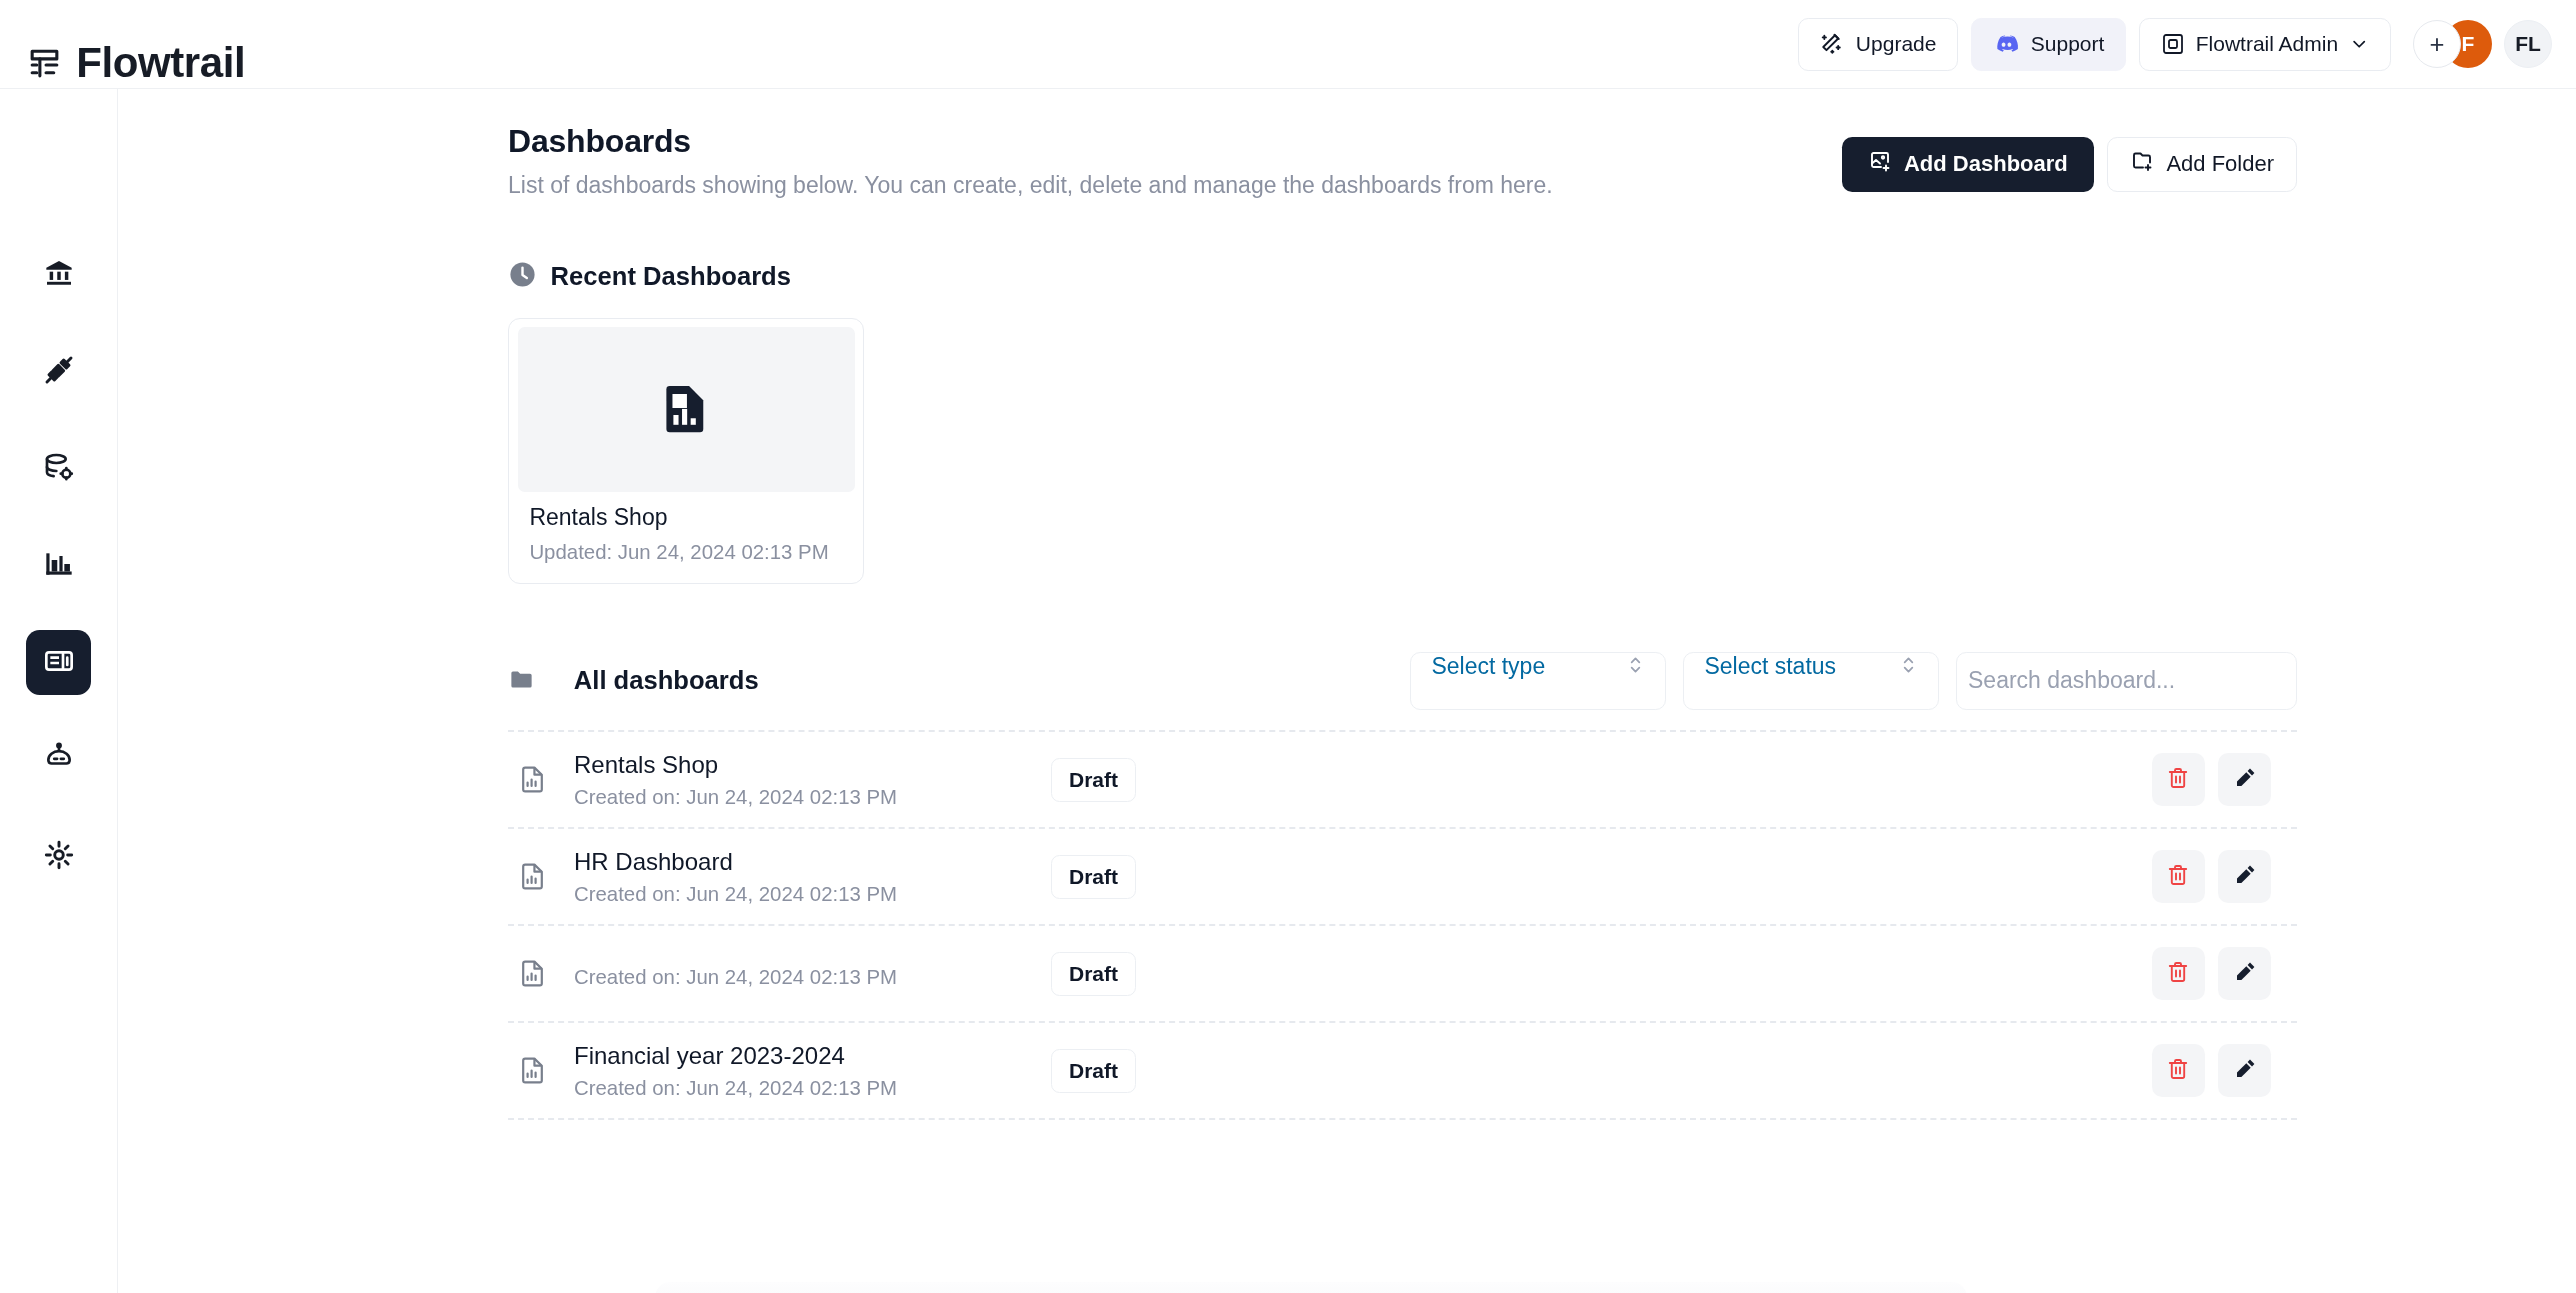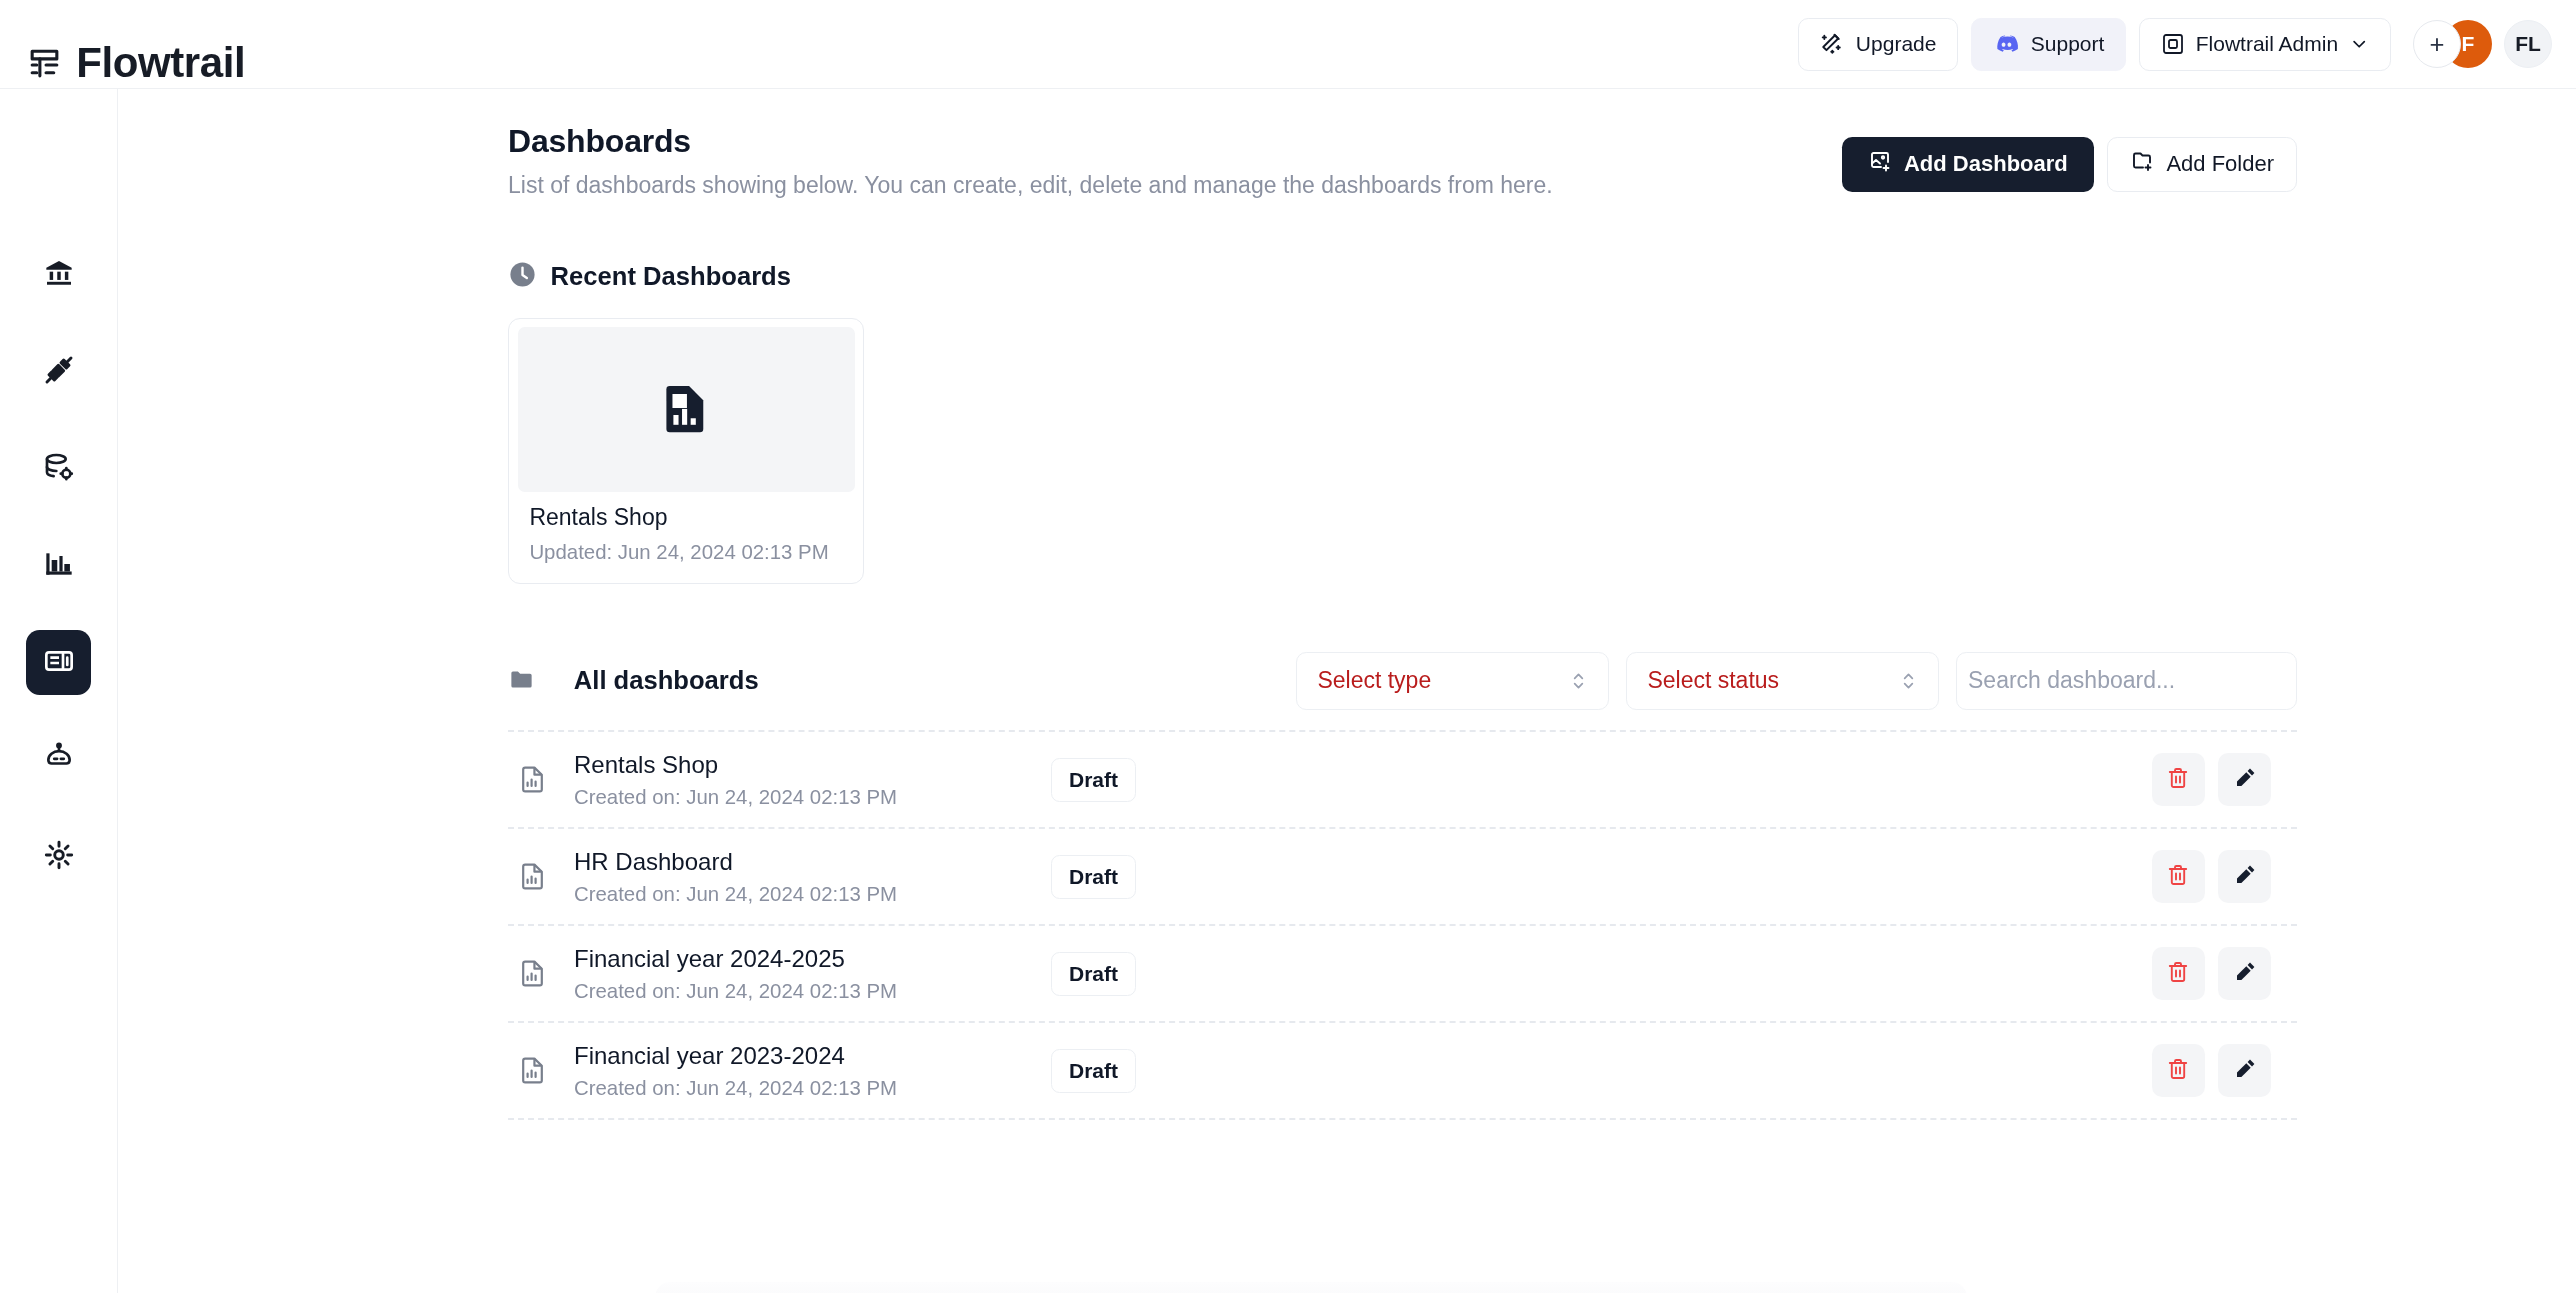--- a/index.html
+++ b/index.html
@@ -153,27 +153,27 @@
   .filters {
     margin-top: 68px;
     display: flex; align-items: center; justify-content: space-between;
   }
   .filters-left { display: flex; align-items: center; gap: 12.8px; }
   .filters-title { font-size: 25.6px; font-weight: 700; color: #101828; margin-left: 26px; }
   .filters-right { display: flex; gap: 17px; }
 
   .select {
     position: relative;
-    width: 313px; height: 58px;
+    width: 256px; height: 58px;
     border: 1.3px solid #eceff3;
     border-radius: 10.2px;
     background: #ffffff;
-    display: flex; align-items: center;
+    display: flex; 
     padding: 0 20.4px;
-    font-size: 23px; color: #b91c1c;
+    font-size: 23px; color: #0369a1;
     cursor: pointer;
   }
   .select .chev { position: absolute; right: 20.4px; display: flex; align-items: center; }
   .searchbox {
     width: 341px; height: 58px;
     border: 1.3px solid #eceff3;
     border-radius: 10.2px;
     background: #ffffff;
     padding: 0 11px;
     font-size: 23px; color: #111827;
@@ -550,21 +550,20 @@
 
       <div class="row">
         <span class="row-icon ic">
           <svg width="31" height="31" viewBox="0 0 24 24" fill="none" stroke="#787f8c" stroke-width="1.7" stroke-linejoin="round">
             <path d="M13.5 2.8H6.3A1.5 1.5 0 0 0 4.8 4.3v15.4a1.5 1.5 0 0 0 1.5 1.5h11.4a1.5 1.5 0 0 0 1.5-1.5V8.3z"></path>
             <path d="M13.5 2.8V8.3h5.7"></path>
             <path d="M8.2 17v-2.6M11.3 17v-5M14.4 17v-3.4" stroke-linecap="round"></path>
           </svg>
         </span>
         <div class="row-text">
-          <div class="row-title">Financial year 2024-2025</div>
           <div class="row-meta">Created on: Jun 24, 2024 02:13 PM</div>
         </div>
         <div class="badge">Draft</div>
         <div class="row-spacer"></div>
         <div class="row-actions">
           <button class="iconbtn">
             <span class="ic">
               <svg width="24" height="24" viewBox="0 0 24 24" fill="none" stroke="#ef4444" stroke-width="1.9" stroke-linecap="round" stroke-linejoin="round">
                 <path d="M3.8 6h16.4"></path>
                   <path d="M9 6V4.3A1.3 1.3 0 0 1 10.3 3h3.4A1.3 1.3 0 0 1 15 4.3V6"></path>

